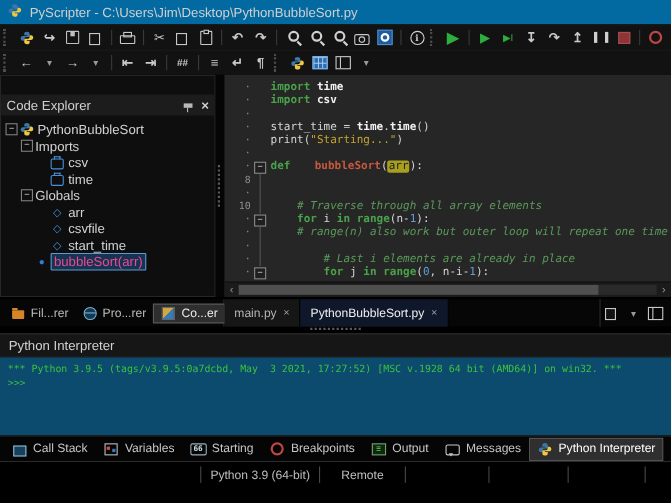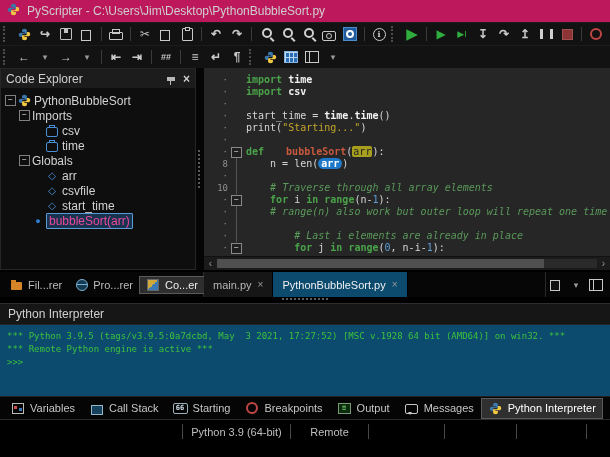--- a/index.html
+++ b/index.html
@@ -1,20 +1,20 @@
 <!DOCTYPE html>
 <html><head>
 <meta charset="utf-8">
 <style>
   html,body{margin:0;padding:0;background:#000;}
   .app{position:relative;width:610px;height:457px;background:#000;overflow:hidden;
        font-family:"Liberation Sans",sans-serif;color:#d0d0d0;-webkit-font-smoothing:antialiased;}
   
   .titlebar{height:22px;display:flex;align-items:center;gap:7px;padding-left:7px;
-            background:#be185d;color:#cfcfcf;font-size:12px;}
+            background:#0369a1;color:#cfcfcf;font-size:12px;}
   .menubar{height:22px;display:flex;align-items:center;background:#0b0b0b;
            border-top:1px solid #161616;font-size:12px;color:#d6d6d6;}
   .mitem{padding:0 9px;cursor:default;}
   
   .toolbar{height:22px;background:#121212;display:flex;align-items:center;gap:1px;
            padding-left:2px;border-top:1px solid #1c1c1c;}
   .ticon{width:20px;height:20px;display:inline-flex;align-items:center;justify-content:center;
          color:#c9c9c9;font-size:12px;flex:0 0 auto;}
   .tsep{width:1px;height:14px;background:#3a3a3a;margin:0 3px;flex:0 0 auto;}
   .tgrip{width:5px;height:16px;border-left:2px dotted #4d4d4d;margin:0 3px 0 1px;flex:0 0 auto;}
@@ -75,21 +75,21 @@
   .ic-msg::after{content:"";position:absolute;left:2px;bottom:-4px;border:2px solid transparent;
                  border-top:3px solid #c8c8c8;}
   .ic-brief{width:10px;height:8px;border:1px solid #4a90d9;border-radius:2px;margin-top:3px;}
   .ic-brief::before{content:"";position:absolute;top:-3px;left:2px;width:4px;height:2px;
                     border:1px solid #4a90d9;border-bottom:none;}
   
   .main{height:202px;display:flex;}
   .left-panel{width:196px;background:#0e0e0e;display:flex;flex-direction:column;
               border:1px solid #262626;box-sizing:border-box;}
   .phead{height:19px;flex:0 0 19px;background:#1c1c1c;display:flex;align-items:center;
-         justify-content:space-between;padding:0 5px;font-size:12px;color:#cfcfcf;}
+         justify-content:space-between;padding:0 5px;font-size:12px;color:#cfcfcf;margin-top:17px;}
   .phicons{display:flex;align-items:center;gap:8px;}
   .pin i{display:block;position:relative;width:8px;height:4px;background:#b8b8b8;font-style:normal;}
   .pin i::after{content:"";position:absolute;left:3px;top:4px;width:1px;height:4px;background:#b8b8b8;}
   .pclose{color:#cfcfcf;font-weight:bold;font-size:12px;line-height:10px;}
   .tree{flex:1;padding-top:5px;font-size:12px;color:#d2d2d2;overflow:hidden;}
   .trow{height:15px;display:flex;align-items:center;white-space:nowrap;}
   .tind{display:inline-block;height:1px;}
   .texp{width:11px;display:inline-flex;justify-content:center;flex:0 0 11px;}
   .expbox{display:block;width:9px;height:9px;border:1px solid #808080;background:#0e0e0e;
           color:#c8c8c8;font:8px/7px "DejaVu Sans Mono",monospace;text-align:center;font-style:normal;}
@@ -127,21 +127,21 @@
   
   .dockrow{height:25px;display:flex;background:#060606;border-top:2px solid #000;}
   .lefttabs{width:204px;flex:0 0 204px;display:flex;align-items:center;padding-left:3px;
             border-right:1px solid #2a2a2a;box-sizing:border-box;}
   .ltab{display:flex;align-items:center;gap:4px;padding:2px 6px;font-size:11px;color:#bdbdbd;}
   .ltab.active{background:#2e2e2e;border:1px solid #5a5a5a;color:#ececec;}
   .edtabs-wrap{flex:1;display:flex;align-items:stretch;}
   .edtabs{display:flex;align-items:stretch;}
   .etab{display:flex;align-items:center;gap:6px;padding:0 9px;font-size:11px;color:#b5b5b5;
         background:#161616;border-right:1px solid #000;}
-  .etab.active{background:#0c4a6e;color:#efefef;}
+  .etab.active{background:#0f172a;color:#efefef;}
   .etclose{color:#9a9a9a;font-size:10px;}
   .edtab-actions{margin-left:auto;display:flex;align-items:center;padding-right:4px;
                  border-left:1px solid #2a2a2a;}
   
   .hsplit{height:6px;background:#000;display:flex;align-items:center;justify-content:center;}
   .hsplit i{display:block;width:46px;height:2px;border-top:2px dotted #5a5a5a;}
   .iheader{height:20px;background:#161616;border-top:1px solid #2e2e2e;border-bottom:1px solid #262626;
            display:flex;align-items:center;padding:0 8px;font-size:12px;color:#d0d0d0;}
   .console{height:71px;background:#0c4a6e;color:#3cc23c;padding:5px 7px;box-sizing:border-box;
            font:9px/13px "DejaVu Sans Mono",monospace;white-space:pre;overflow:hidden;}
@@ -369,21 +369,21 @@
       </div>
     <div class="editor">
       <div class="code" id="code">
           <div class="cl"><span class="gnum">·</span><span class="gfold"></span><span class="ctext"><span class="t-kw">import</span><span class="t-pl"> </span><span class="t-b">time</span></span></div>
           <div class="cl"><span class="gnum">·</span><span class="gfold"></span><span class="ctext"><span class="t-kw">import</span><span class="t-pl"> </span><span class="t-b">csv</span></span></div>
           <div class="cl"><span class="gnum">·</span><span class="gfold"></span><span class="ctext"></span></div>
           <div class="cl"><span class="gnum">·</span><span class="gfold"></span><span class="ctext"><span class="t-pl">start_time = </span><span class="t-b">time</span><span class="t-pl">.</span><span class="t-b">time</span><span class="t-pl">()</span></span></div>
           <div class="cl"><span class="gnum">·</span><span class="gfold"></span><span class="ctext"><span class="t-pl">print(</span><span class="t-st">"Starting..."</span><span class="t-pl">)</span></span></div>
           <div class="cl"><span class="gnum">·</span><span class="gfold"></span><span class="ctext"></span></div>
           <div class="cl"><span class="gnum">·</span><span class="gfold"><i class="fbox">−</i></span><span class="ctext"><span class="t-kw">def</span><span class="t-pl"> </span><span class="t-fn">bubbleSort</span><span class="t-pl">(</span><span class="t-hy">arr</span><span class="t-pl">):</span></span></div>
-          <div class="cl"><span class="gnum">8</span><span class="gfold"><i class="fl"></i></span><span class="ctext"><span class="t-pl">    n = len(</span><span class="t-hb">arr</span><span class="t-pl">)</span></span></div>
+          <div class="cl"><span class="gnum">8</span><span class="gfold"><i class="fl"></i></span></div>
           <div class="cl"><span class="gnum">·</span><span class="gfold"><i class="fl"></i></span><span class="ctext"></span></div>
           <div class="cl"><span class="gnum">10</span><span class="gfold"><i class="fl"></i></span><span class="ctext"><span class="t-pl">    </span><span class="t-cm"># Traverse through all array elements</span></span></div>
           <div class="cl"><span class="gnum">·</span><span class="gfold"><i class="fbox">−</i></span><span class="ctext"><span class="t-pl">    </span><span class="t-kw">for</span><span class="t-pl"> i </span><span class="t-kw">in</span><span class="t-pl"> </span><span class="t-kw">range</span><span class="t-pl">(n-</span><span class="t-nu">1</span><span class="t-pl">):</span></span></div>
           <div class="cl"><span class="gnum">·</span><span class="gfold"><i class="fl"></i></span><span class="ctext"><span class="t-pl">    </span><span class="t-cm"># range(n) also work but outer loop will repeat one time more</span></span></div>
           <div class="cl"><span class="gnum">·</span><span class="gfold"><i class="fl"></i></span><span class="ctext"></span></div>
           <div class="cl"><span class="gnum">·</span><span class="gfold"><i class="fl"></i></span><span class="ctext"><span class="t-pl">        </span><span class="t-cm"># Last i elements are already in place</span></span></div>
           <div class="cl"><span class="gnum">·</span><span class="gfold"><i class="fbox">−</i></span><span class="ctext"><span class="t-pl">        </span><span class="t-kw">for</span><span class="t-pl"> j </span><span class="t-kw">in</span><span class="t-pl"> </span><span class="t-kw">range</span><span class="t-pl">(</span><span class="t-nu">0</span><span class="t-pl">, n-i-</span><span class="t-nu">1</span><span class="t-pl">):</span></span></div>
         </div>
       <div class="hscroll">
         <span class="harr">‹</span>
@@ -439,34 +439,34 @@
     </div>
   </div>
 
   <div class="hsplit">
       <i></i>
     </div>
 
   <div class="iheader">
     <span>Python Interpreter</span>
   </div>
-  <div class="console" id="console"><div class="conline">*** Python 3.9.5 (tags/v3.9.5:0a7dcbd, May  3 2021, 17:27:52) [MSC v.1928 64 bit (AMD64)] on win32. ***</div><div class="conline">*** Remote Python engine is active ***</div><div class="conline">&gt;&gt;&gt;</div></div>
+  <div class="console" id="console"><div class="conline">*** Python 3.9.5 (tags/v3.9.5:0a7dcbd, May  3 2021, 17:27:52) [MSC v.1928 64 bit (AMD64)] on win32. ***</div><div class="conline">&gt;&gt;&gt;</div></div>
 
   <div class="btabs" id="btabs">
       <div class="btab">
         <span class="tabicon">
+          <i class="ic ic-callstack"></i>
+        </span>
+        <span>Call Stack</span>
+      </div>
+      <div class="btab">
+        <span class="tabicon">
           <i class="ic ic-vars"></i>
         </span>
         <span>Variables</span>
-      </div>
-      <div class="btab">
-        <span class="tabicon">
-          <i class="ic ic-callstack"></i>
-        </span>
-        <span>Call Stack</span>
       </div>
       <div class="btab">
         <span class="tabicon">
           <i class="ic ic-watch">66</i>
         </span>
         <span>Starting</span>
       </div>
       <div class="btab">
         <span class="tabicon">
           <i class="ic ic-ring"></i>

